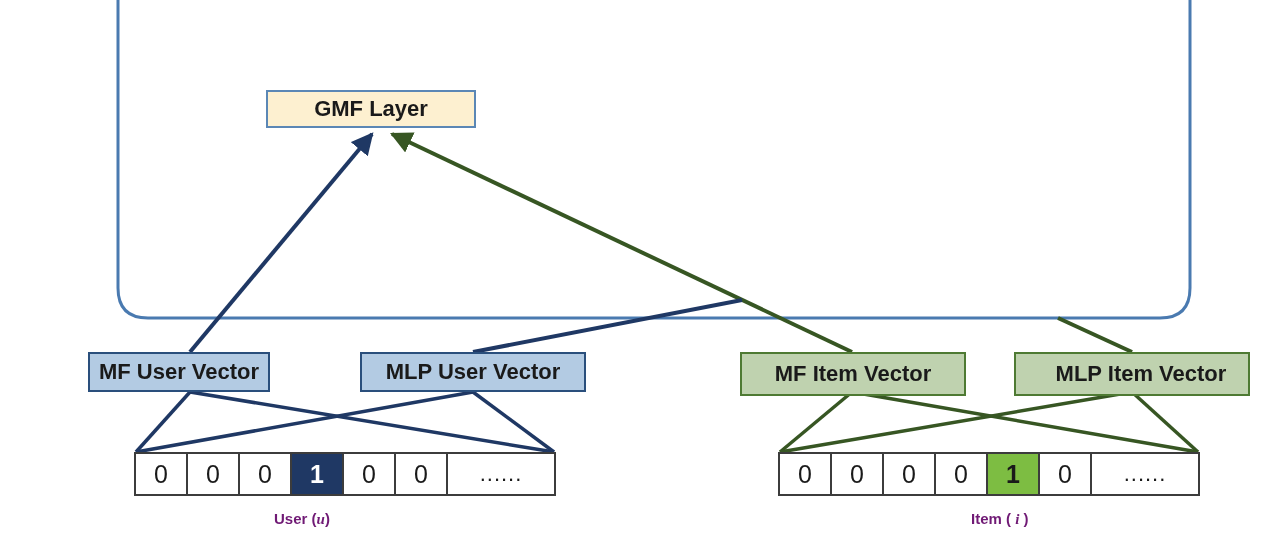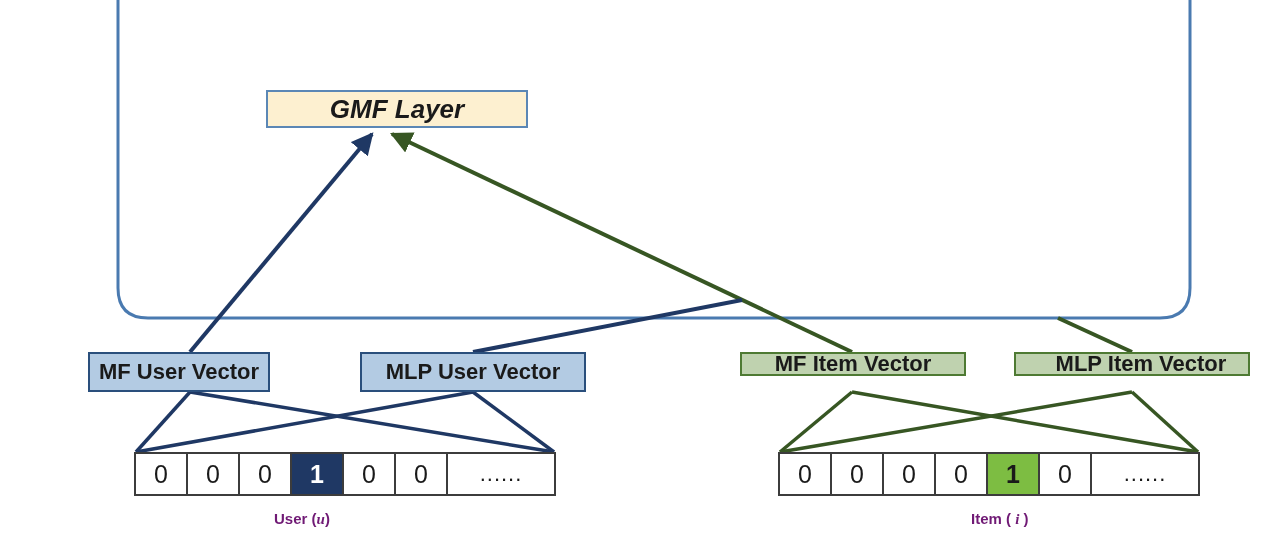--- a/index.html
+++ b/index.html
@@ -34,39 +34,38 @@
     align-items: center;
     justify-content: center;
     font-weight: bold;
     color: #1a1a1a;
     white-space: nowrap;
   }
 
   .gmf-layer {
     left: 266px;
     top: 90px;
-    width: 262px;
+    width: 210px;
     height: 38px;
     background: #fdf0d0;
     border: 2px solid #5b87b5;
-    font-size: 26px;
-    font-style: italic;
+    font-size: 22px;
   }
 
   .vec-user {
     background: #b3cbe3;
     border: 2px solid #2a4f7c;
     font-size: 22px;
     height: 40px;
   }
   .vec-item {
     background: #bfd2af;
     border: 2px solid #4e7a33;
     font-size: 22px;
-    height: 24px;
+    height: 44px;
   }
 
   .mf-user-vector  { left: 88px;  top: 352px; width: 182px; }
   .mlp-user-vector { left: 360px; top: 352px; width: 226px; }
   .mf-item-vector  { left: 740px; top: 352px; width: 226px; }
   .mlp-item-vector { left: 1014px;top: 352px; width: 236px; padding-left: 18px; }
 
   
   .onehot {
     position: absolute;

